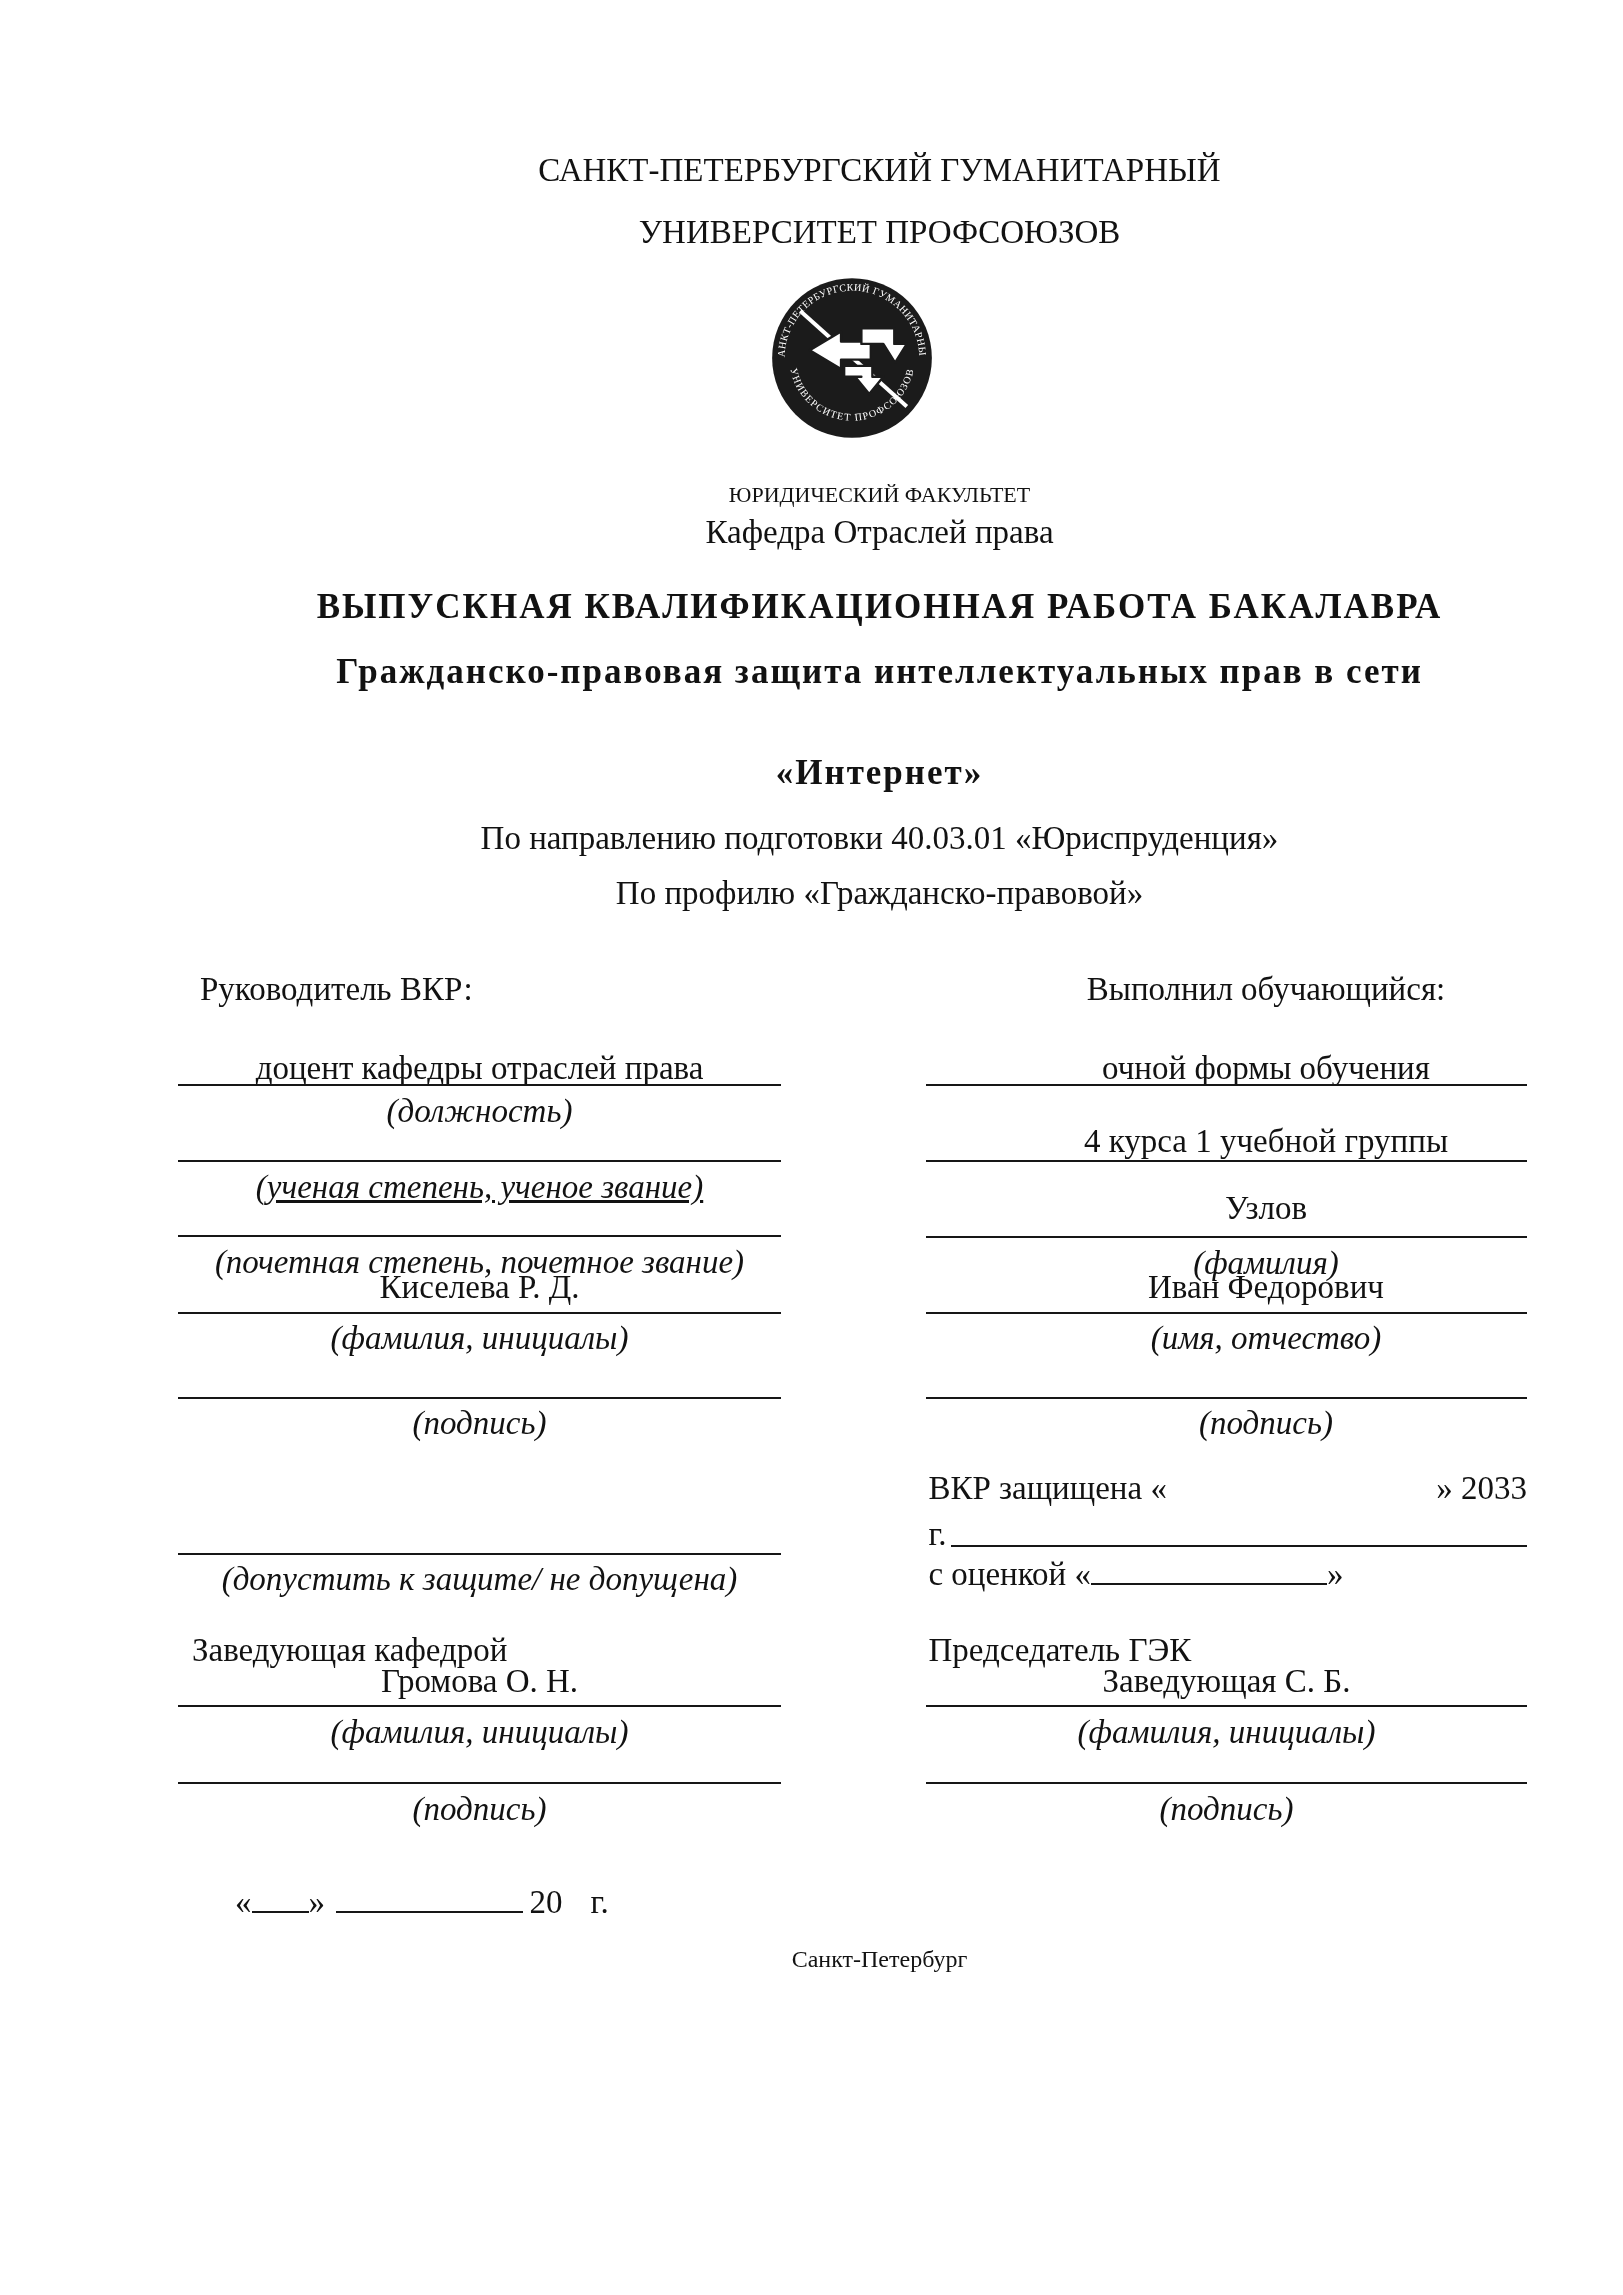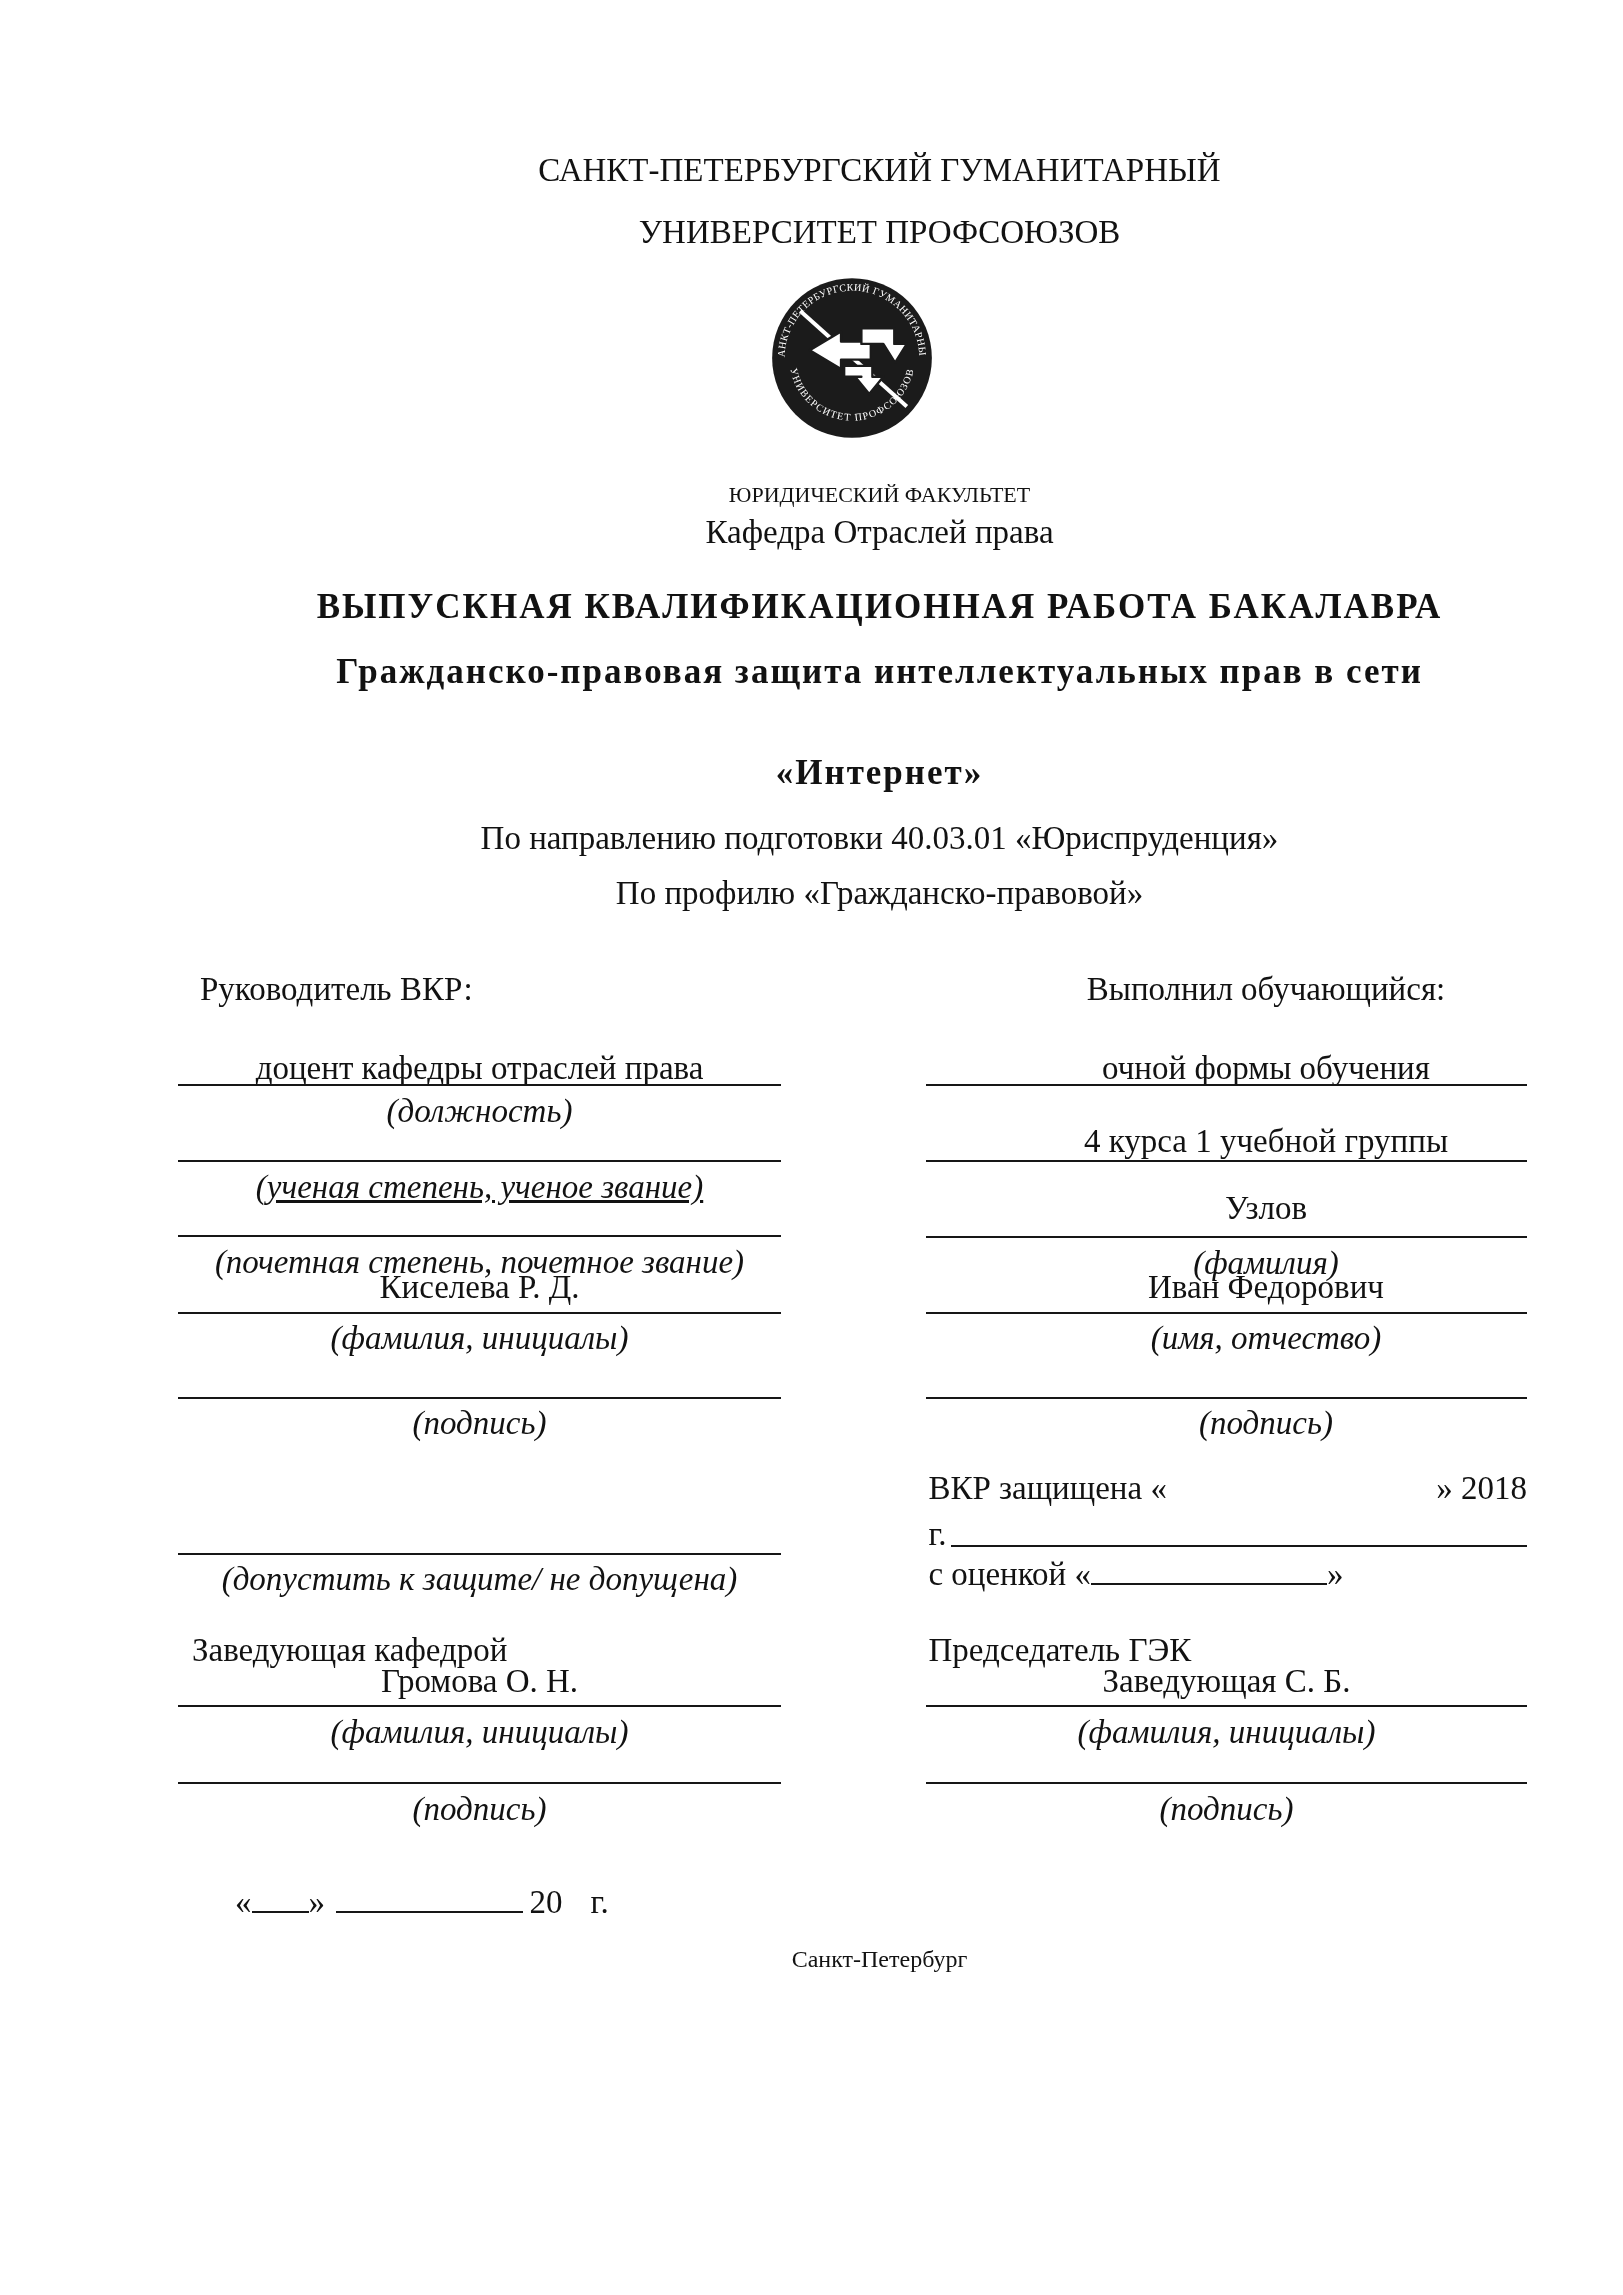--- a/index.html
+++ b/index.html
@@ -123,21 +123,21 @@
     <div class="row center inset" style="top:1269px;">Иван Федорович</div>
     <div class="rule" style="top:1312px;"></div>
     <div class="row center inset cap" style="top:1320px;">(имя, отчество)</div>
 
     <div class="rule" style="top:1397px;"></div>
     <div class="row center inset cap" style="top:1405px;">(подпись)</div>
 
     <div class="row flexrow" style="top:1470px;padding-left:2.4px;">
       <span>ВКР защищена «</span>
       <span class="spacer"></span>
-      <span>» 2018</span>
+      <span>» 2033</span>
     </div>
     <div class="row flexrow" style="top:1516px;padding-left:2.4px;">
       <span>г.</span>
       <span class="line-fill"></span>
     </div>
     <div class="row" style="top:1556px;padding-left:2.4px;">
       <span>с оценкой «</span><span class="blank blank-md"></span><span>»</span>
     </div>
 
     <div class="row" style="top:1632px;padding-left:2.4px;">Председатель ГЭК</div>

